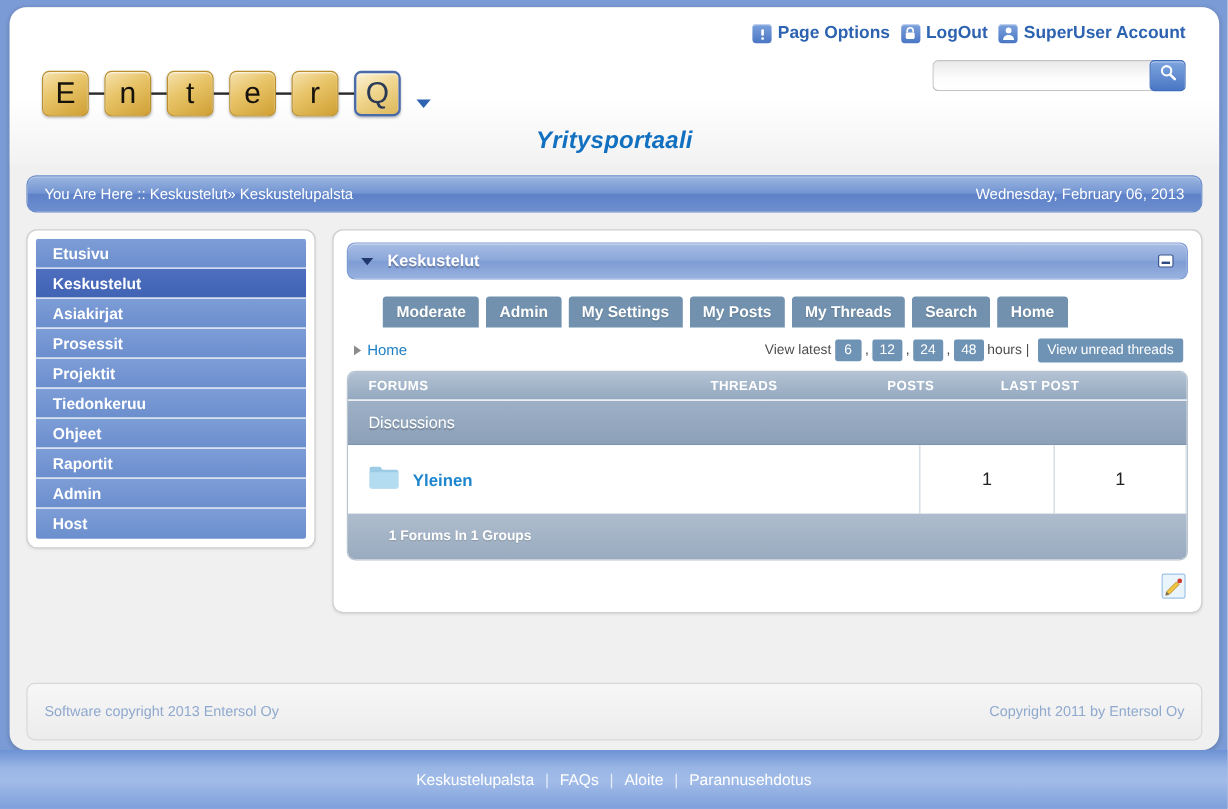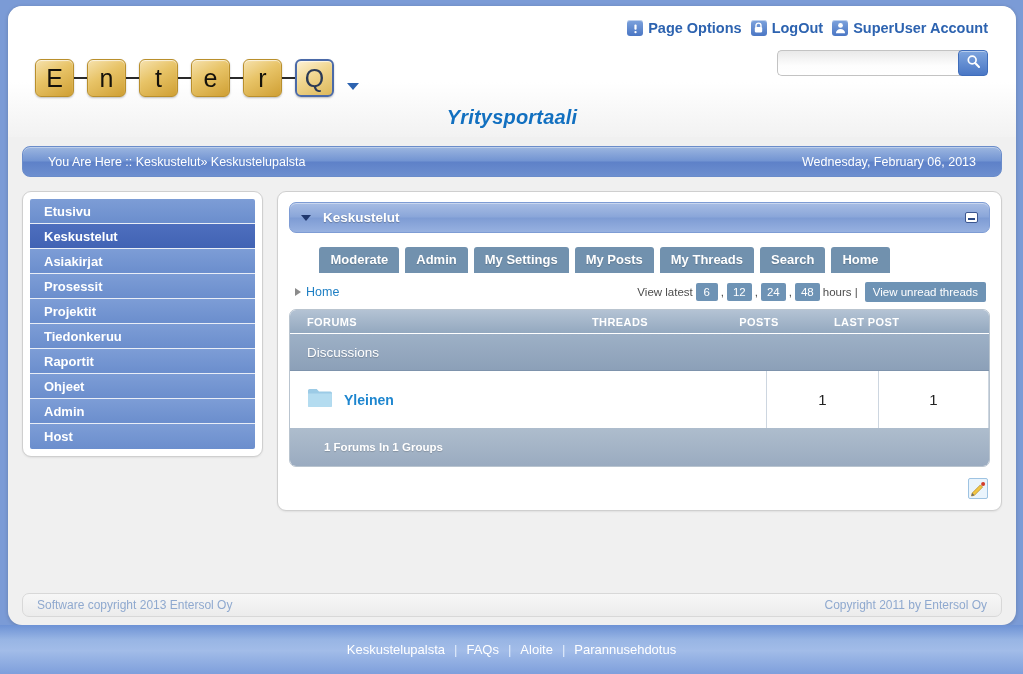--- a/index.html
+++ b/index.html
@@ -146,21 +146,21 @@
 
   
   #breadcrumb-bar {
     position: absolute;
     left: 14px; top: 140px;
     width: 980px; height: 31px;
     border-radius: 8px;
     background: linear-gradient(180deg, #9cb6e0 0%, #7294d2 48%, #5e81c8 52%, #6d8fcf 100%);
     border: 1px solid #6a8cca;
     display: flex; align-items: center;
-    padding: 0 25px;
+    padding: 0 14px;
     color: #ffffff;
     font-size: 12.5px;
     box-shadow: inset 0 1px 0 rgba(255,255,255,.35);
   }
   #breadcrumb-text { flex: 1; }
   #breadcrumb-date { font-size: 12.5px; }
 
   
   #body-area {
     position: absolute;
@@ -407,21 +407,21 @@
     cursor: pointer;
     position: relative;
   }
 
   
   #copyright-strip {
     position: absolute;
     left: 14px;
     bottom: 8px;
     width: 980px;
-    height: 24px;
+    height: 48px;
     border: 1px solid #d8d8d8;
     border-radius: 7px;
     background: linear-gradient(180deg, #f7f7f7 0%, #ececec 100%);
     display: flex; align-items: center;
     padding: 0 14px;
     font-size: 12px;
     color: #8fa9cf;
   }
   #copyright-left  { flex: 1; }
   #copyright-right { text-align: right; }
@@ -515,22 +515,22 @@
 
   <div id="body-area">
 
     <div id="sidebar">
       <div class="nav-item"><span>Etusivu</span></div>
       <div class="nav-item active"><span>Keskustelut</span></div>
       <div class="nav-item"><span>Asiakirjat</span></div>
       <div class="nav-item"><span>Prosessit</span></div>
       <div class="nav-item"><span>Projektit</span></div>
       <div class="nav-item"><span>Tiedonkeruu</span></div>
+      <div class="nav-item"><span>Ohjeet</span></div>
       <div class="nav-item"><span>Raportit</span></div>
-      <div class="nav-item"><span>Ohjeet</span></div>
       <div class="nav-item"><span>Admin</span></div>
       <div class="nav-item"><span>Host</span></div>
     </div>
 
     <div id="content-panel">
 
       <div id="module-header">
         <div id="module-caret"></div>
         <div id="module-title">Keskustelut</div>
         <div id="module-minimize">

